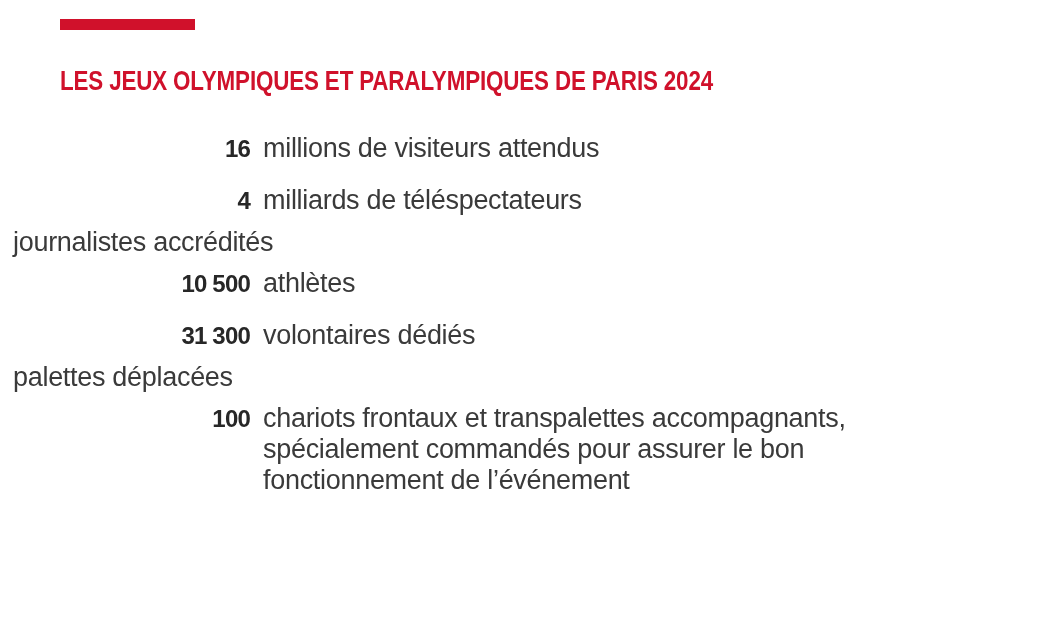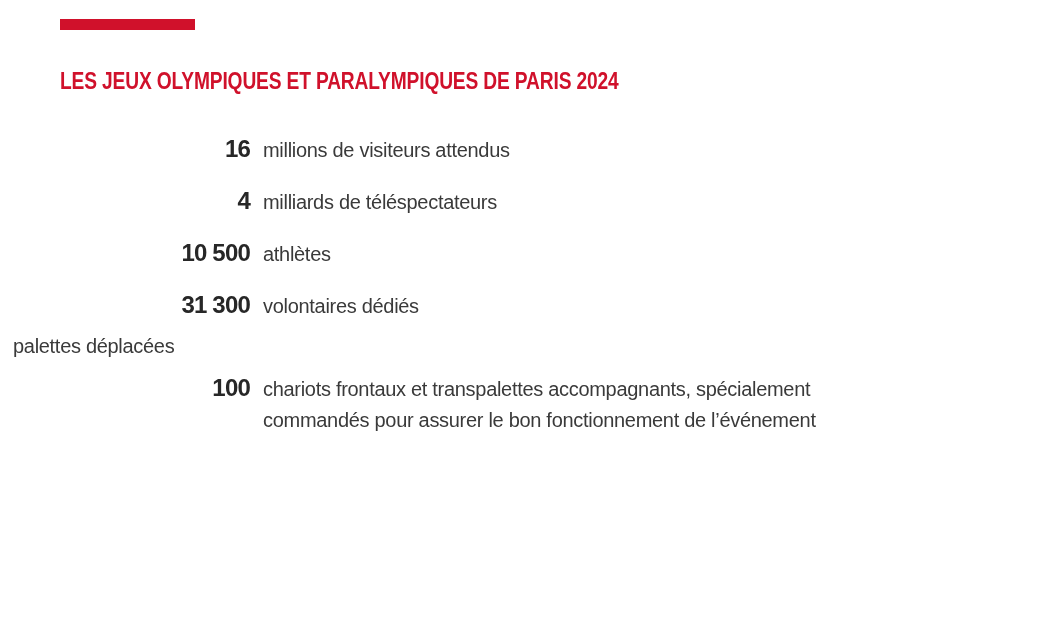--- a/index.html
+++ b/index.html
@@ -24,21 +24,21 @@
     top: 19px;
     width: 135px;
     height: 11px;
     background: var(--accent);
   }
   .page-title {
     position: absolute;
     left: 60px;
     top: 67px;
     margin: 0;
-    font-size: 24px;
+    font-size: 28px;
     line-height: 28px;
     font-weight: bold;
     color: var(--accent);
     white-space: nowrap;
   }
   .page-title .squeeze {
     display: inline-block;
     transform: scaleX(0.80);
     transform-origin: left center;
     letter-spacing: -0.2px;
@@ -59,21 +59,21 @@
     text-align: right;
     font-size: 24px;
     font-weight: bold;
     line-height: 52px;
     color: var(--value-color);
     letter-spacing: -0.8px;
     white-space: nowrap;
   }
   .stat-label {
     padding-left: 13px;
-    font-size: 20px;
+    font-size: 27px;
     line-height: 31px;
     color: var(--label-color);
     letter-spacing: -0.3px;
     max-width: 632px;
   }
 </style>
 </head>
 <body>
 
 <div class="red-bar"></div>
@@ -85,20 +85,21 @@
     <div class="stat-value">16</div>
     <div class="stat-label">millions de visiteurs attendus</div>
   </div>
 
   <div class="stat-row">
     <div class="stat-value">4</div>
     <div class="stat-label">milliards de téléspectateurs</div>
   </div>
 
   <div class="stat-row">
+    <div class="stat-label">journalistes accrédités</div>
   </div>
 
 
   <div class="stat-row">
     <div class="stat-value">10 500</div>
     <div class="stat-label">athlètes</div>
   </div>
 
   <div class="stat-row">
     <div class="stat-value">31 300</div>

